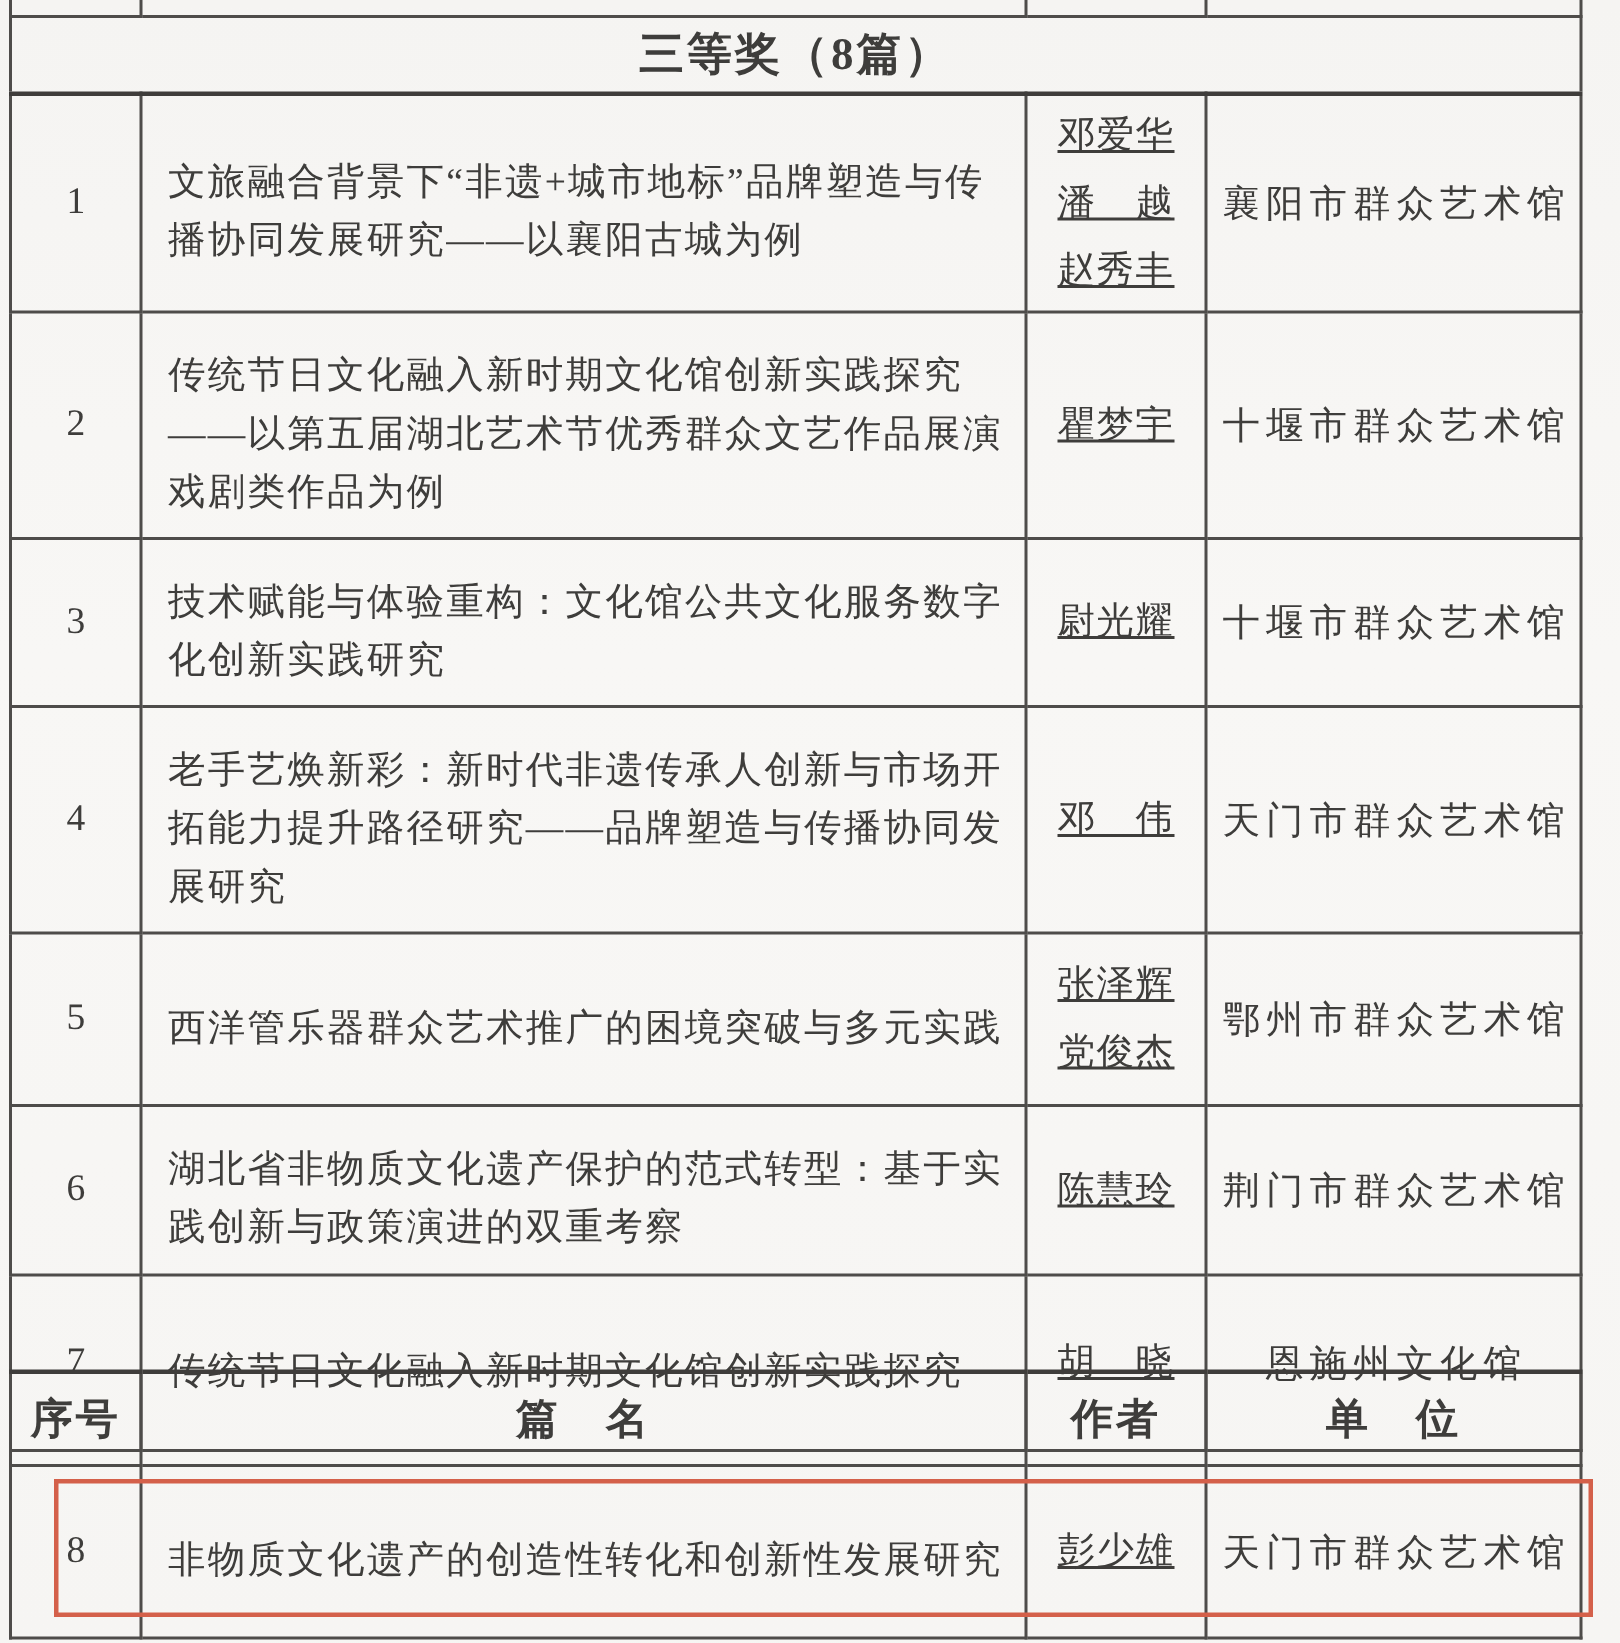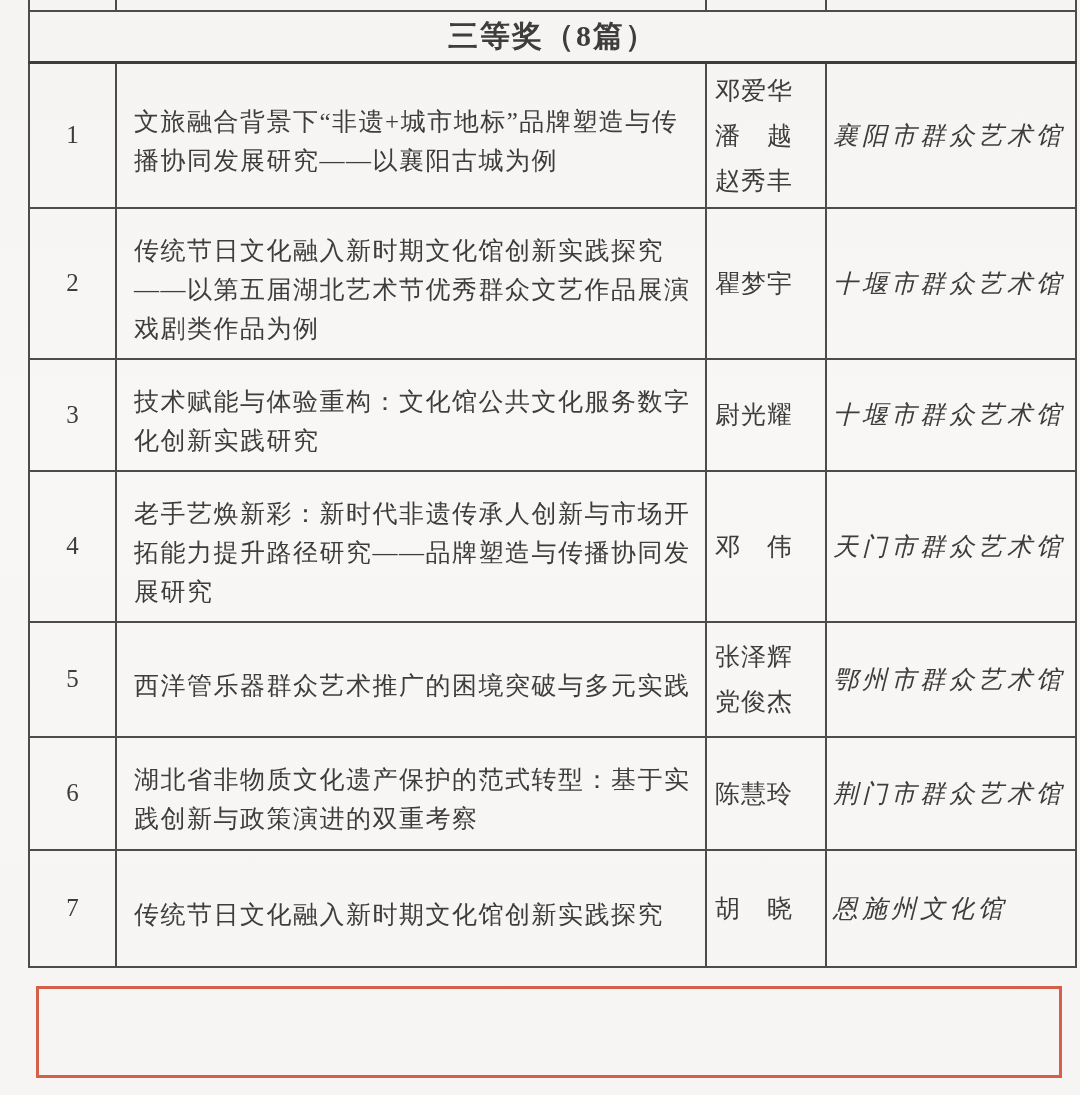--- a/index.html
+++ b/index.html
@@ -14,21 +14,21 @@
     height: 1095px;
     background: linear-gradient(180deg, #f5f4f2 0%, #f8f7f5 40%, #f6f5f3 100%);
     overflow: hidden;
     color: #3e3d3b;
   }
   table.awards {
     position: absolute;
     border-collapse: collapse;
     table-layout: fixed;
     width: 1047px;
-    left: 28px;
+    left: 6px;
     background: transparent;
   }
   table.awards td {
     border: 2px solid #4e4c4a;
     font-size: 25px;
     color: #3e3d3b;
     vertical-align: middle;
   }
   table#table-top { top: 0; }
   table#table-top tr.sliver-row td { border-top: none; }
@@ -41,26 +41,27 @@
     text-align: left;
     padding: 22px 14px 10px 17px;
     line-height: 1.56;
     letter-spacing: 1.5px;
   }
   td.author-cell {
     text-align: left;
     white-space: pre-line;
     line-height: 1.8;
     letter-spacing: 1px;
-    padding: 4px 8px;
+    padding: 4px 20px;
+    text-decoration: underline;
   }
   td.org-cell {
+    text-align: center;
     letter-spacing: 4px;
     padding: 4px 2px 4px 6px;
-    font-style: italic;
   }
   tr.section-row td {
     text-align: center;
     font-weight: bold;
     font-size: 30px;
     letter-spacing: 2px;
     border-bottom: 3px solid #3f3d3b;
   }
   tr.head-row td {
     text-align: center;
@@ -141,16 +142,38 @@
     </tr>
     <tr class="data-row" style="height:117px">
       <td class="num-cell">7</td>
       <td class="title-cell">传统节日文化融入新时期文化馆创新实践探究</td>
       <td class="author-cell">胡　晓</td>
       <td class="org-cell">恩施州文化馆</td>
     </tr>
   </tbody>
     </table>
 
+  <table class="awards" id="table-bottom">
+    <colgroup>
+      <col style="width:87px">
+        <col style="width:590px">
+        <col style="width:120px">
+        <col style="width:250px">
+    </colgroup>
+    <tbody>
+        <tr class="head-row" style="height:62px">
+      <td>序号</td>
+      <td>篇　名</td>
+      <td>作者</td>
+      <td>单　位</td>
+    </tr>
+    <tr class="data-row" style="height:115px">
+      <td class="num-cell">8</td>
+      <td class="title-cell">非物质文化遗产的创造性转化和创新性发展研究</td>
+      <td class="author-cell">彭少雄</td>
+      <td class="org-cell">天门市群众艺术馆</td>
+    </tr>
+  </tbody>
+    </table>
 
   <div class="red-box"></div>
 
 </div>
 
 </body></html>

